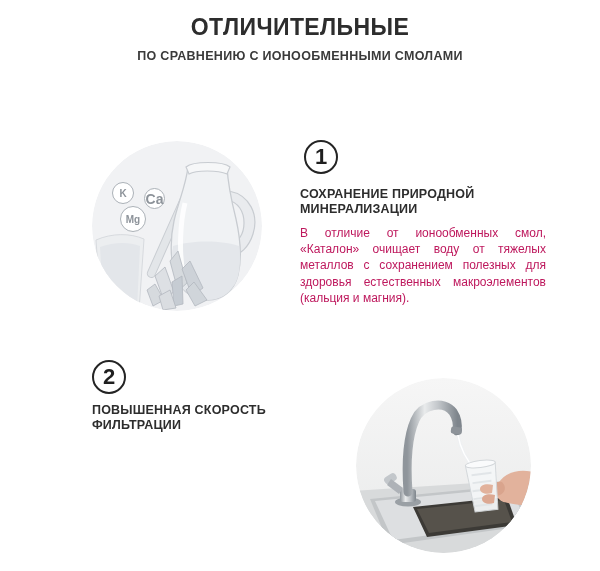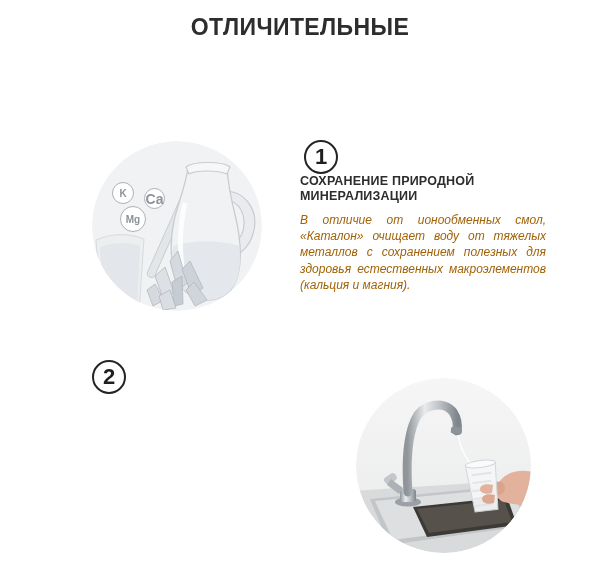--- a/index.html
+++ b/index.html
@@ -62,51 +62,52 @@
     width: 34px; height: 34px;
     border: 2px solid #242424;
     border-radius: 50%;
     display: flex; align-items: center; justify-content: center;
     font-size: 22px; font-weight: bold; color: #1f1f1f;
     background: #ffffff;
   }
   .col-1 .num-circle { margin-left: 4px; }
 
   .feature-heading {
+    margin-top: 13px;
     font-size: 12.5px;
     font-weight: bold;
     line-height: 15px;
     letter-spacing: 0.2px;
     color: #2d2d2d;
   }
   .col-2 .feature-heading { margin-top: 9px; }
 
   .feature-body {
     margin-top: 8px;
     font-size: 12px;
     line-height: 16.2px;
-    color: #a16207;
+    color: #be185d;
     text-align: justify;
-    font-style: italic;
   }
   .col-2 .feature-body {
     margin-top: 11px;
     font-size: 11.5px;
     line-height: 13.1px;
   }
 </style>
 </head>
 <body>
 
 <div class="canvas">
 
   <div class="header">
     <div class="title">
       <div>ОТЛИЧИТЕЛЬНЫЕ</div>
     </div>
+    <div class="subtitle">ПО СРАВНЕНИЮ С ИОНООБМЕННЫМИ СМОЛАМИ</div>
   </div>
 
   <div class="photo photo-1">
     <svg viewBox="0 0 170 170" width="170" height="170">
       <circle cx="85" cy="85" r="85" fill="#f1f2f4"></circle>
 
       <g>
         <path d="M4 99 C20 92 38 92 52 98 L47 170 L9 170 Z" fill="#eceef0" stroke="#d7dade" stroke-width="1"></path>
         <path d="M8 106 C22 101 37 101 48 105 L45 168 L12 168 Z" fill="#e3e6ea"></path>
       </g>
@@ -138,20 +139,21 @@
   </div>
 
   <div class="col col-1">
     <div class="num-circle">1</div>
     <div class="feature-heading">СОХРАНЕНИЕ ПРИРОДНОЙ МИНЕРАЛИЗАЦИИ</div>
     <div class="feature-body">В отличие от ионообменных смол, «Каталон» очищает воду от тяжелых металлов с сохранением полезных для здоровья естественных макроэлементов (кальция и магния).</div>
   </div>
 
   <div class="col col-2">
     <div class="num-circle">2</div>
+    <div class="feature-heading">ПОВЫШЕННАЯ СКОРОСТЬ ФИЛЬТРАЦИИ</div>
   </div>
 
   <div class="photo photo-2">
     <svg viewBox="0 0 175 175" width="175" height="175">
       <defs>
         <clipPath id="clip2">
             <circle cx="87.5" cy="87.5" r="87.5"></circle>
           </clipPath>
         <linearGradient id="chrome" x1="0" y1="0" x2="1" y2="0">
           <stop offset="0" stop-color="#8f959b"></stop>

